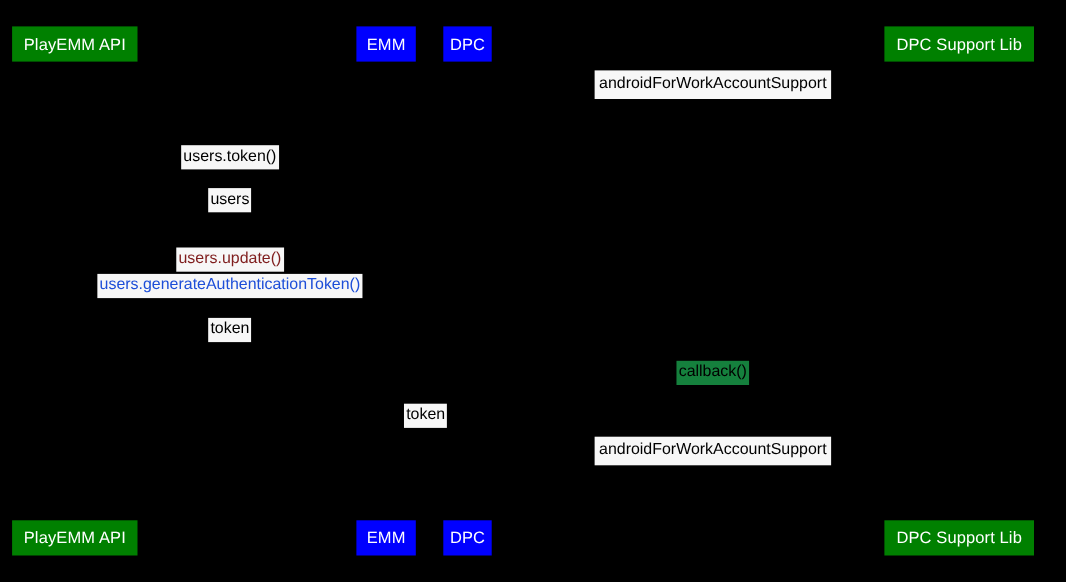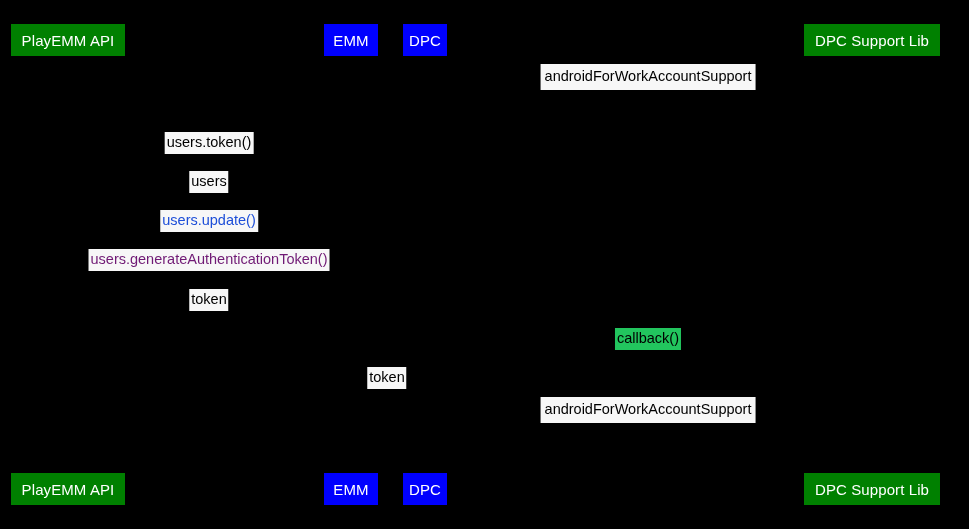--- a/index.html
+++ b/index.html
@@ -76,30 +76,30 @@
     <div class="participant green" style="left: 804px; top: 473px; width: 136px; height: 32px; background: rgb(0, 128, 0); color: rgb(255, 255, 255);">DPC Support Lib</div>
     <div class="msg-label multiline" style="left: 648px; top: 64px; background: rgb(247, 247, 247); color: rgb(0, 0, 0);">
       <span class="line">androidForWorkAccountSupport</span>
     </div>
     <div class="msg-label" style="left: 209px; top: 132px; background: rgb(247, 247, 247); color: rgb(0, 0, 0);">
       <span class="line">users.token()</span>
     </div>
     <div class="msg-label" style="left: 209px; top: 171px; background: rgb(247, 247, 247); color: rgb(0, 0, 0);">
       <span class="line">users</span>
     </div>
-    <div class="msg-label" style="left: 209px; top: 210px; background: rgb(247, 247, 247); color: #1d4ed8;">
+    <div class="msg-label" style="left: 209px; top: 225px; background: rgb(247, 247, 247); color: #7f1d1d;">
       <span class="line">users.update()</span>
     </div>
-    <div class="msg-label" style="left: 209px; top: 249px; background: rgb(247, 247, 247); color: #701a75;">
+    <div class="msg-label" style="left: 209px; top: 249px; background: rgb(247, 247, 247); color: #1d4ed8;">
       <span class="line">users.generateAuthenticationToken()</span>
     </div>
     <div class="msg-label" style="left: 209px; top: 289px; background: rgb(247, 247, 247); color: rgb(0, 0, 0);">
       <span class="line">token</span>
     </div>
-    <div class="msg-label" style="left: 648px; top: 328px; background: #22c55e; color: rgb(0, 0, 0);">
+    <div class="msg-label" style="left: 648px; top: 328px; background: #15803d; color: rgb(0, 0, 0);">
       <span class="line">callback()</span>
     </div>
     <div class="msg-label" style="left: 387px; top: 367px; background: rgb(247, 247, 247); color: rgb(0, 0, 0);">
       <span class="line">token</span>
     </div>
     <div class="msg-label multiline" style="left: 648px; top: 397px; background: rgb(247, 247, 247); color: rgb(0, 0, 0);">
       <span class="line">androidForWorkAccountSupport</span>
     </div>
   </div>
 

